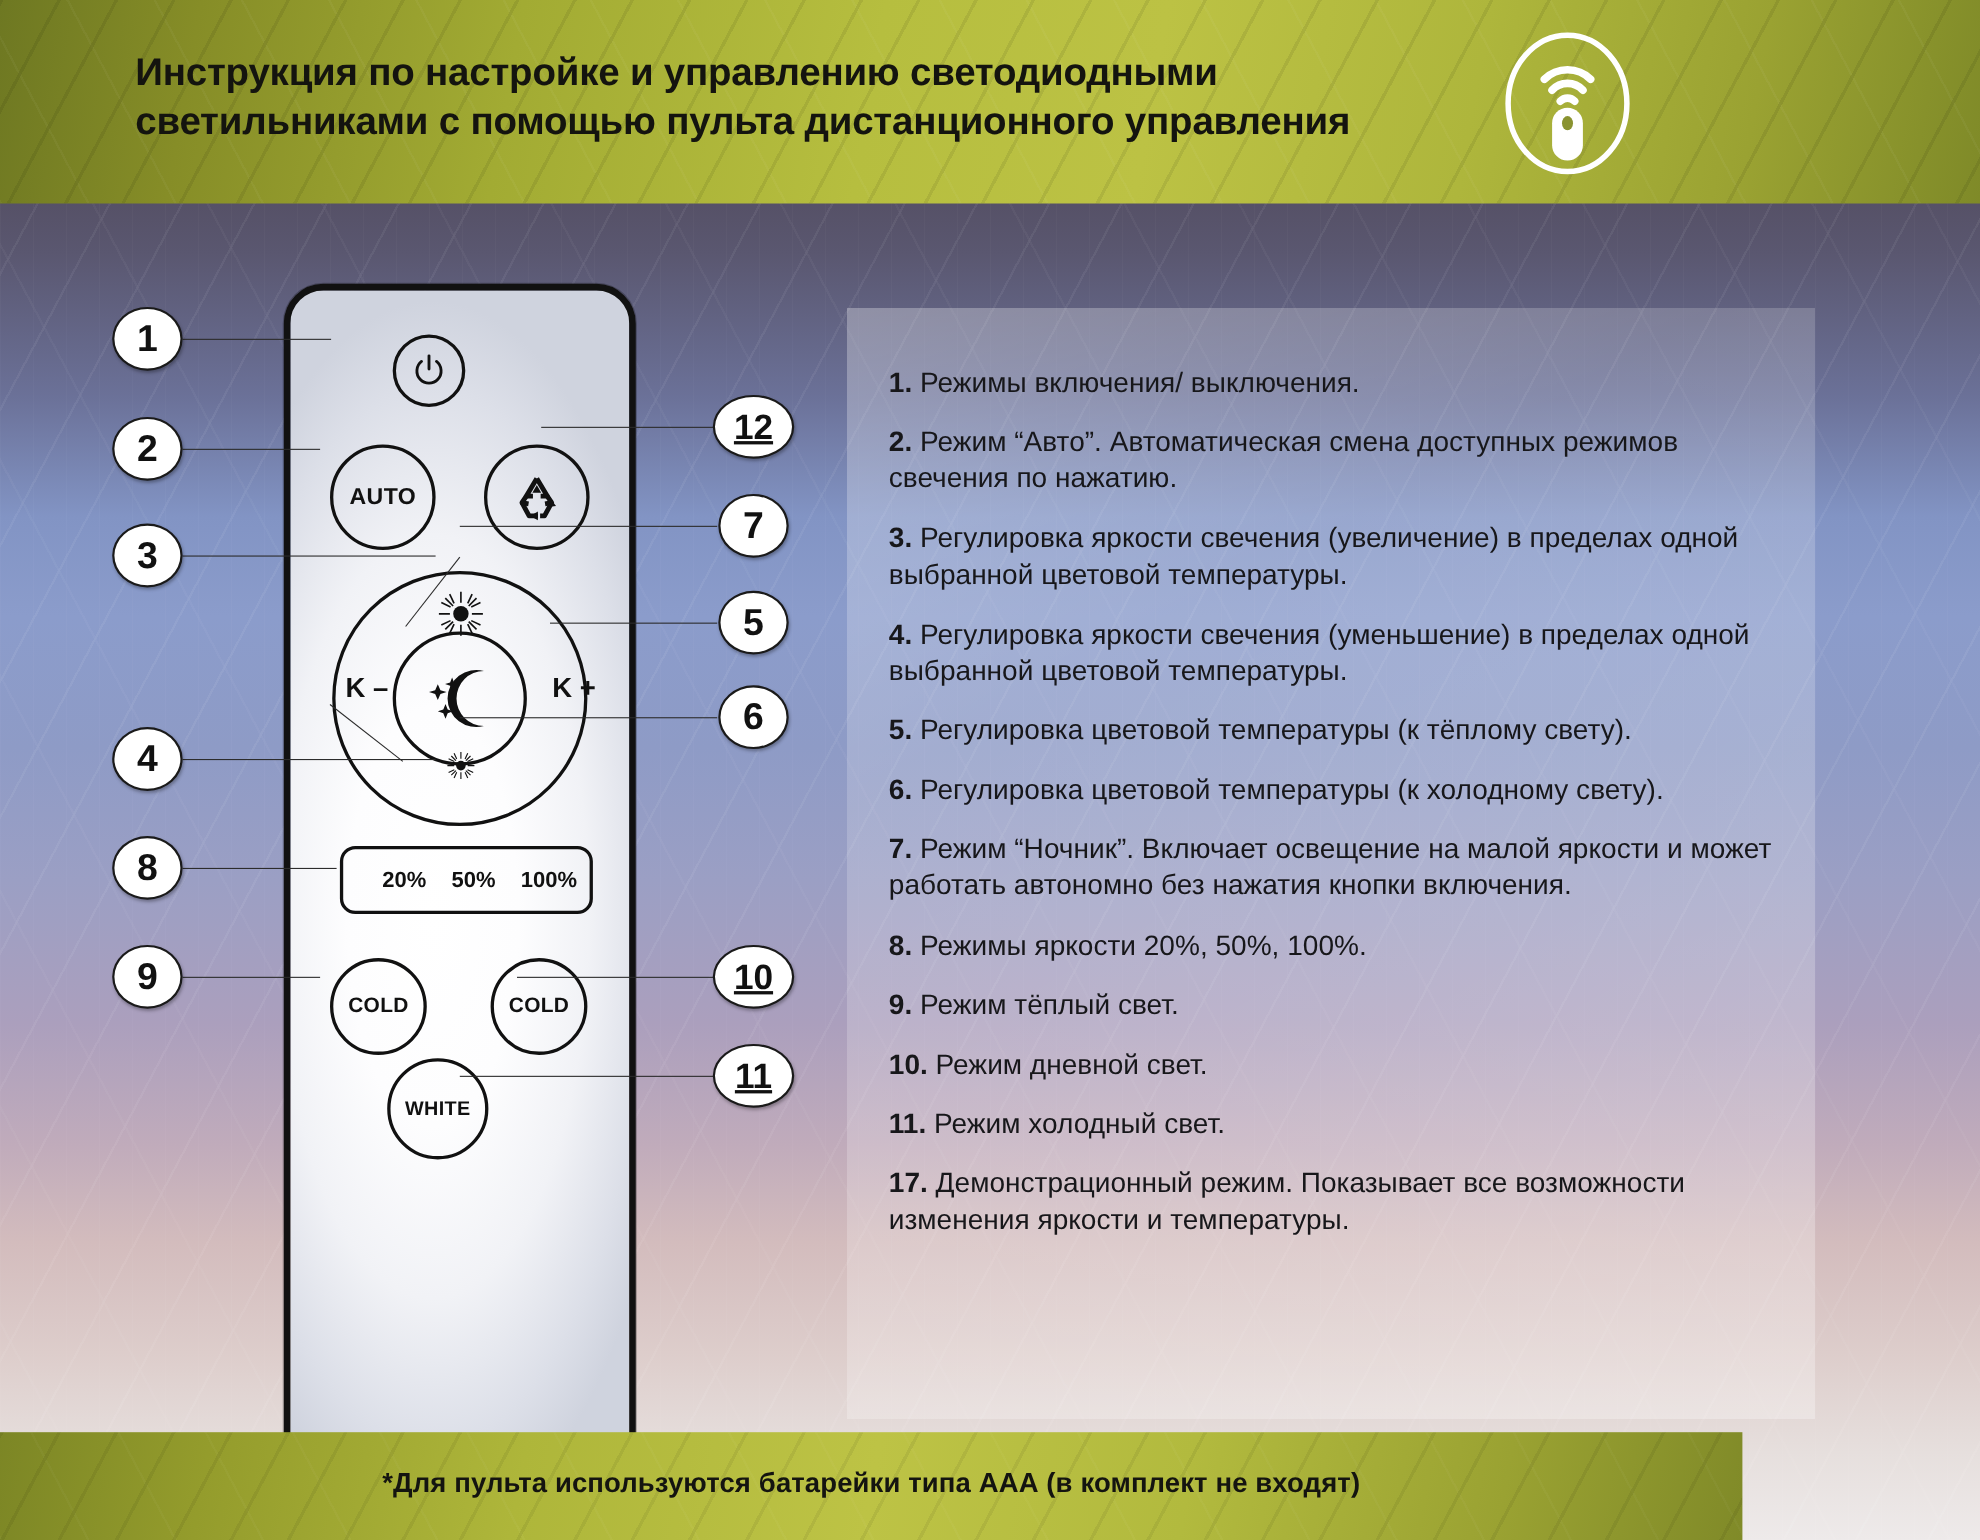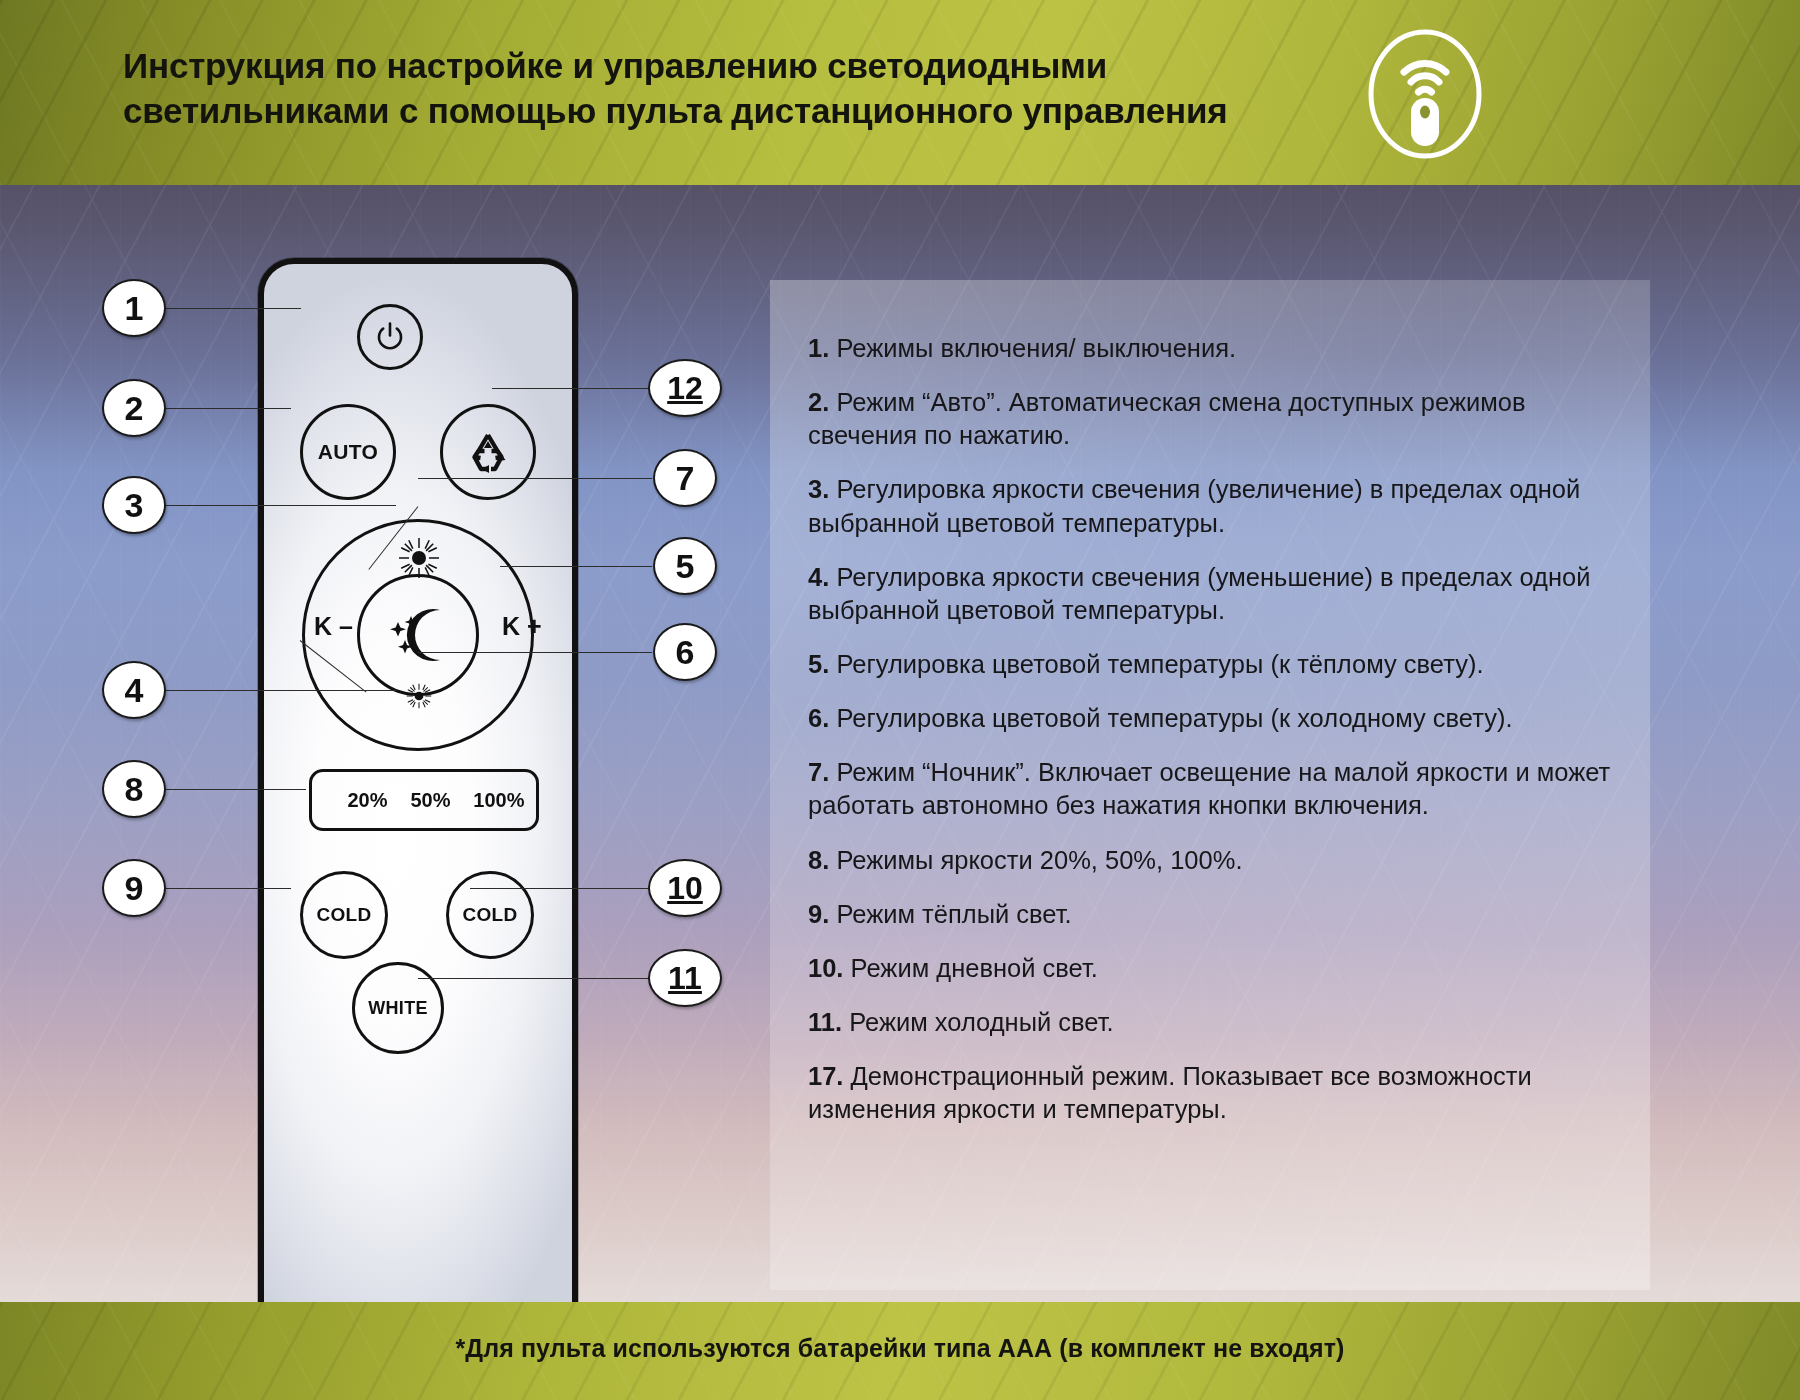--- a/index.html
+++ b/index.html
@@ -63,21 +63,21 @@
     position:absolute; left:123px; top:44px; width:1180px;
     font-size:35px; font-weight:bold; color:#14140f;
     line-height:1.28; letter-spacing:-.2px;
   }
   .header-logo{
     position:absolute; left:1355px; top:24px; width:140px; height:140px;
   }
 
   
   .footer{
-    position:absolute; left:0; bottom:0; width:1800px; height:98px;
+    position:absolute; left:0; bottom:0; width:1584px; height:98px;
     background:
       linear-gradient(100deg, #7c8625 0%, #949c2c 12%, #aeb63a 30%, #bdc345 50%, #b2ba3e 68%, #9aa232 86%, #808a28 100%);
     overflow:hidden;
   }
   .footer-pattern{
     position:absolute; inset:0; opacity:.13;
     background-image:
       repeating-linear-gradient(118deg, rgba(0,0,0,.45) 0 3px, rgba(0,0,0,0) 3px 46px),
       repeating-linear-gradient(62deg, rgba(255,255,255,.26) 0 2px, rgba(255,255,255,0) 2px 70px);
   }

